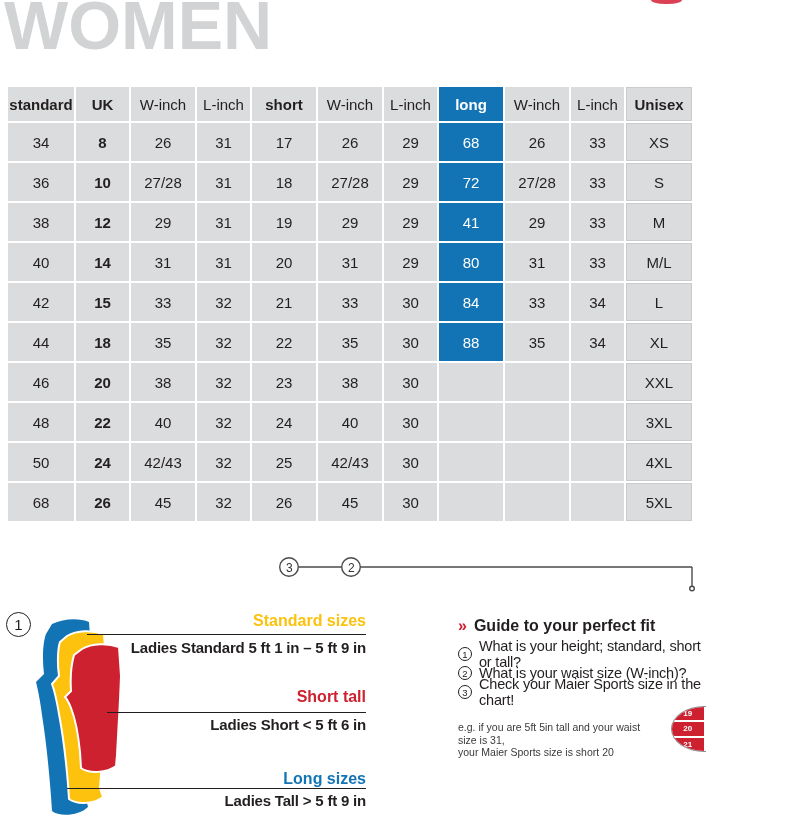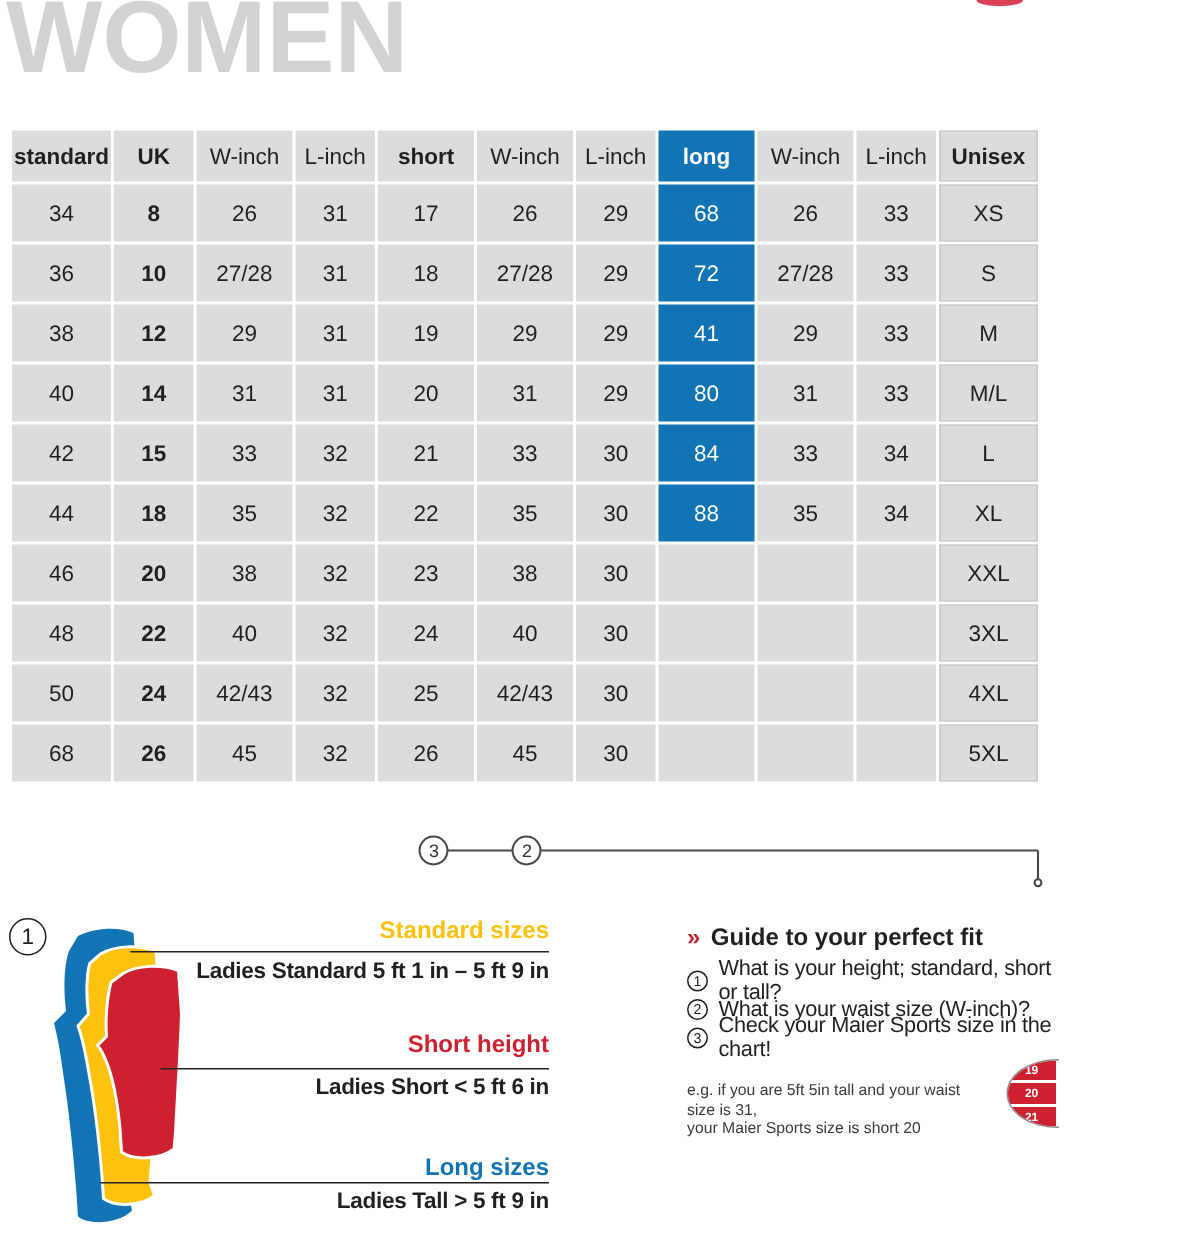--- a/index.html
+++ b/index.html
@@ -284,21 +284,21 @@
          L27,66 C25,52 26,38 28,32 Z"></path>
     <path fill="#CD2130" stroke="#fff" stroke-width="2" d="M50,39 C60,33 76,33 87,37 L89,66 C88,95 86,125 85,145 L84,156
          C75,163 57,164 49,158 L48,142 C46,122 43,108 39,98 C37,93 35,89 33,87
          L39,81 C38,66 40,52 42,45 Z"></path>
   </svg>
 
   <div class="legend-title std">Standard sizes</div>
   <div class="leader std"></div>
   <div class="legend-desc std">Ladies Standard 5 ft 1 in – 5 ft 9 in</div>
 
-  <div class="legend-title sho">Short height</div>
+  <div class="legend-title sho">Short tall</div>
   <div class="leader sho"></div>
   <div class="legend-desc sho">Ladies Short &lt; 5 ft 6 in</div>
 
   <div class="legend-title lon">Long sizes</div>
   <div class="leader lon"></div>
   <div class="legend-desc lon">Ladies Tall &gt; 5 ft 9 in</div>
 
   <div class="guide-head">
     <span class="chev">»</span><span>Guide to your perfect fit</span>
   </div>

